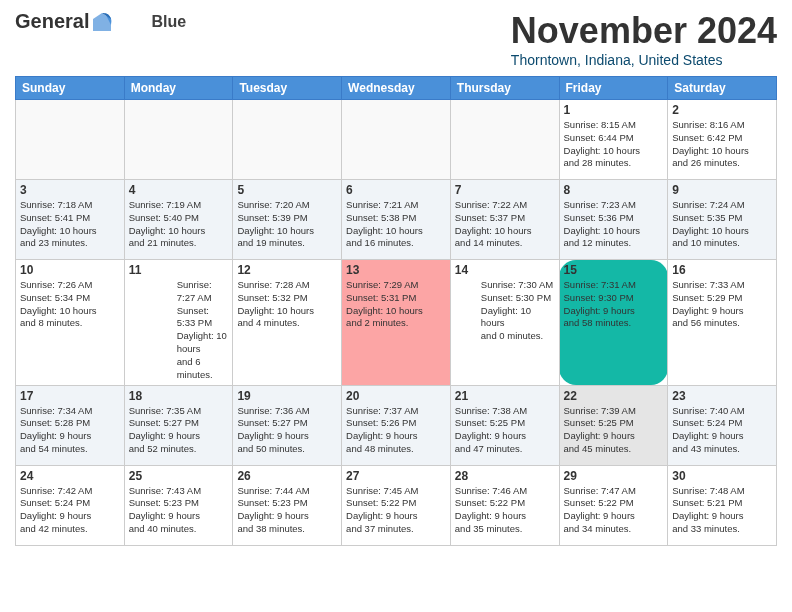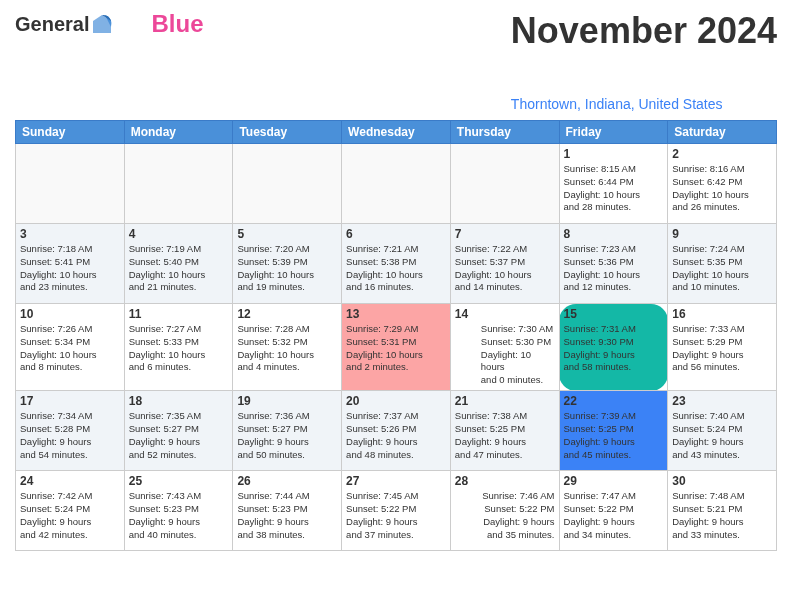--- a/index.html
+++ b/index.html
@@ -3,21 +3,21 @@
   <meta charset="utf-8">
   <style>
     * { box-sizing: border-box; margin: 0; padding: 0; }
     body { font-family: Arial, sans-serif; background: #fff; width: 792px; height: 612px; overflow: hidden; }
     .page { width: 792px; min-height: 612px; padding: 10px 15px; }
     .header { display: flex; justify-content: space-between; align-items: flex-start; margin-bottom: 8px; }
     .logo { display: flex; flex-direction: column; align-items: flex-start; }
     .logo-text { display: flex; align-items: center; }
     .title-area { }
     .month-title { font-size: 36px; font-weight: bold; color: #333; }
-    .location { font-size: 14px; color: #3b82f6; margin-top: 44px; }
+    .location { font-size: 14px; color: #0c4a6e; }
     .calendar { width: 100%; border-collapse: collapse; }
     .calendar th { background: #4a90d9; color: white; text-align: left; padding: 4px 6px; font-size: 12px; border: 1px solid #3a7bc8; }
     .calendar td { border: 1px solid #ccc; vertical-align: top; padding: 3px 4px; width: calc(100%/7); min-height: 70px; background: #fff; }
     .calendar tr:nth-child(even) td { background: #f5f5f5; }
     .day-num { font-weight: bold; font-size: 12px; color: #333; display: block; margin-bottom: 2px; }
     .day-info { font-size: 9.5px; color: #333; line-height: 1.35; }
     .empty { background: #f9f9f9; }
     td { height: 80px; }
   </style>
 </head>
@@ -26,21 +26,21 @@
 <div class="page">
   <div class="header">
     <div class="logo">
       <div class="logo-text">
         <span style="font-size:20px;font-weight:bold;color:#333;">General</span>
         <svg width="22" height="22" viewBox="0 0 22 22" style="margin:0 2px;">
           <path d="M11 2 L20 8 L20 20 L2 20 L2 8 Z" fill="#4a90d9" opacity="0.7"></path>
           <path d="M14 2 Q22 5 20 14" fill="#4a90d9"></path>
           <path d="M11 2 Q18 1 20 8" fill="#2a6db5"></path>
         </svg>
-        <span style="font-size:24px;font-weight:bold;color:#ec4899;padding-left:36px;">Blue</span>
+        <span style="font-size:16px;font-weight:bold;color:#404040;padding-left:36px;">Blue</span>
       </div>
     </div>
     <div class="title-area">
       <div class="month-title">November 2024</div>
       <div class="location">Thorntown, Indiana, United States</div>
     </div>
   </div>
 
   <table class="calendar">
     <thead>
@@ -130,21 +130,21 @@
         <tr>
           <td style="background: rgb(255, 255, 255);">
             <span class="day-num">10</span>
             <div class="day-info" style="white-space: pre-line;">Sunrise: 7:26 AM
 Sunset: 5:34 PM
 Daylight: 10 hours
 and 8 minutes.</div>
           </td>
           <td style="background: rgb(255, 255, 255);">
             <span class="day-num">11</span>
-            <div class="day-info" style="white-space: pre-line;">Sunrise: 7:27 AM
+            <div class="day-info" style="white-space: pre-line; margin-left: 48px;">Sunrise: 7:27 AM
 Sunset: 5:33 PM
 Daylight: 10 hours
 and 6 minutes.</div>
           </td>
           <td style="background: rgb(255, 255, 255);">
             <span class="day-num">12</span>
             <div class="day-info" style="white-space: pre-line;">Sunrise: 7:28 AM
 Sunset: 5:32 PM
 Daylight: 10 hours
 and 4 minutes.</div>
@@ -207,21 +207,21 @@
 Daylight: 9 hours
 and 48 minutes.</div>
           </td>
           <td style="background: rgb(240, 244, 248);">
             <span class="day-num">21</span>
             <div class="day-info" style="white-space: pre-line;">Sunrise: 7:38 AM
 Sunset: 5:25 PM
 Daylight: 9 hours
 and 47 minutes.</div>
           </td>
-          <td style="background: #3b82f6;">
+          <td style="background: #e5e5e5;">
             <span class="day-num">22</span>
             <div class="day-info" style="white-space: pre-line;">Sunrise: 7:39 AM
 Sunset: 5:25 PM
 Daylight: 9 hours
 and 45 minutes.</div>
           </td>
           <td style="background: rgb(240, 244, 248);">
             <span class="day-num">23</span>
             <div class="day-info" style="white-space: pre-line;">Sunrise: 7:40 AM
 Sunset: 5:24 PM
@@ -253,21 +253,21 @@
           </td>
           <td style="background: rgb(255, 255, 255);">
             <span class="day-num">27</span>
             <div class="day-info" style="white-space: pre-line;">Sunrise: 7:45 AM
 Sunset: 5:22 PM
 Daylight: 9 hours
 and 37 minutes.</div>
           </td>
           <td style="background: rgb(255, 255, 255);">
             <span class="day-num">28</span>
-            <div class="day-info" style="white-space: pre-line; text-align: right;">Sunrise: 7:46 AM
+            <div class="day-info" style="white-space: pre-line;">Sunrise: 7:46 AM
 Sunset: 5:22 PM
 Daylight: 9 hours
 and 35 minutes.</div>
           </td>
           <td style="background: rgb(255, 255, 255);">
             <span class="day-num">29</span>
             <div class="day-info" style="white-space: pre-line;">Sunrise: 7:47 AM
 Sunset: 5:22 PM
 Daylight: 9 hours
 and 34 minutes.</div>

